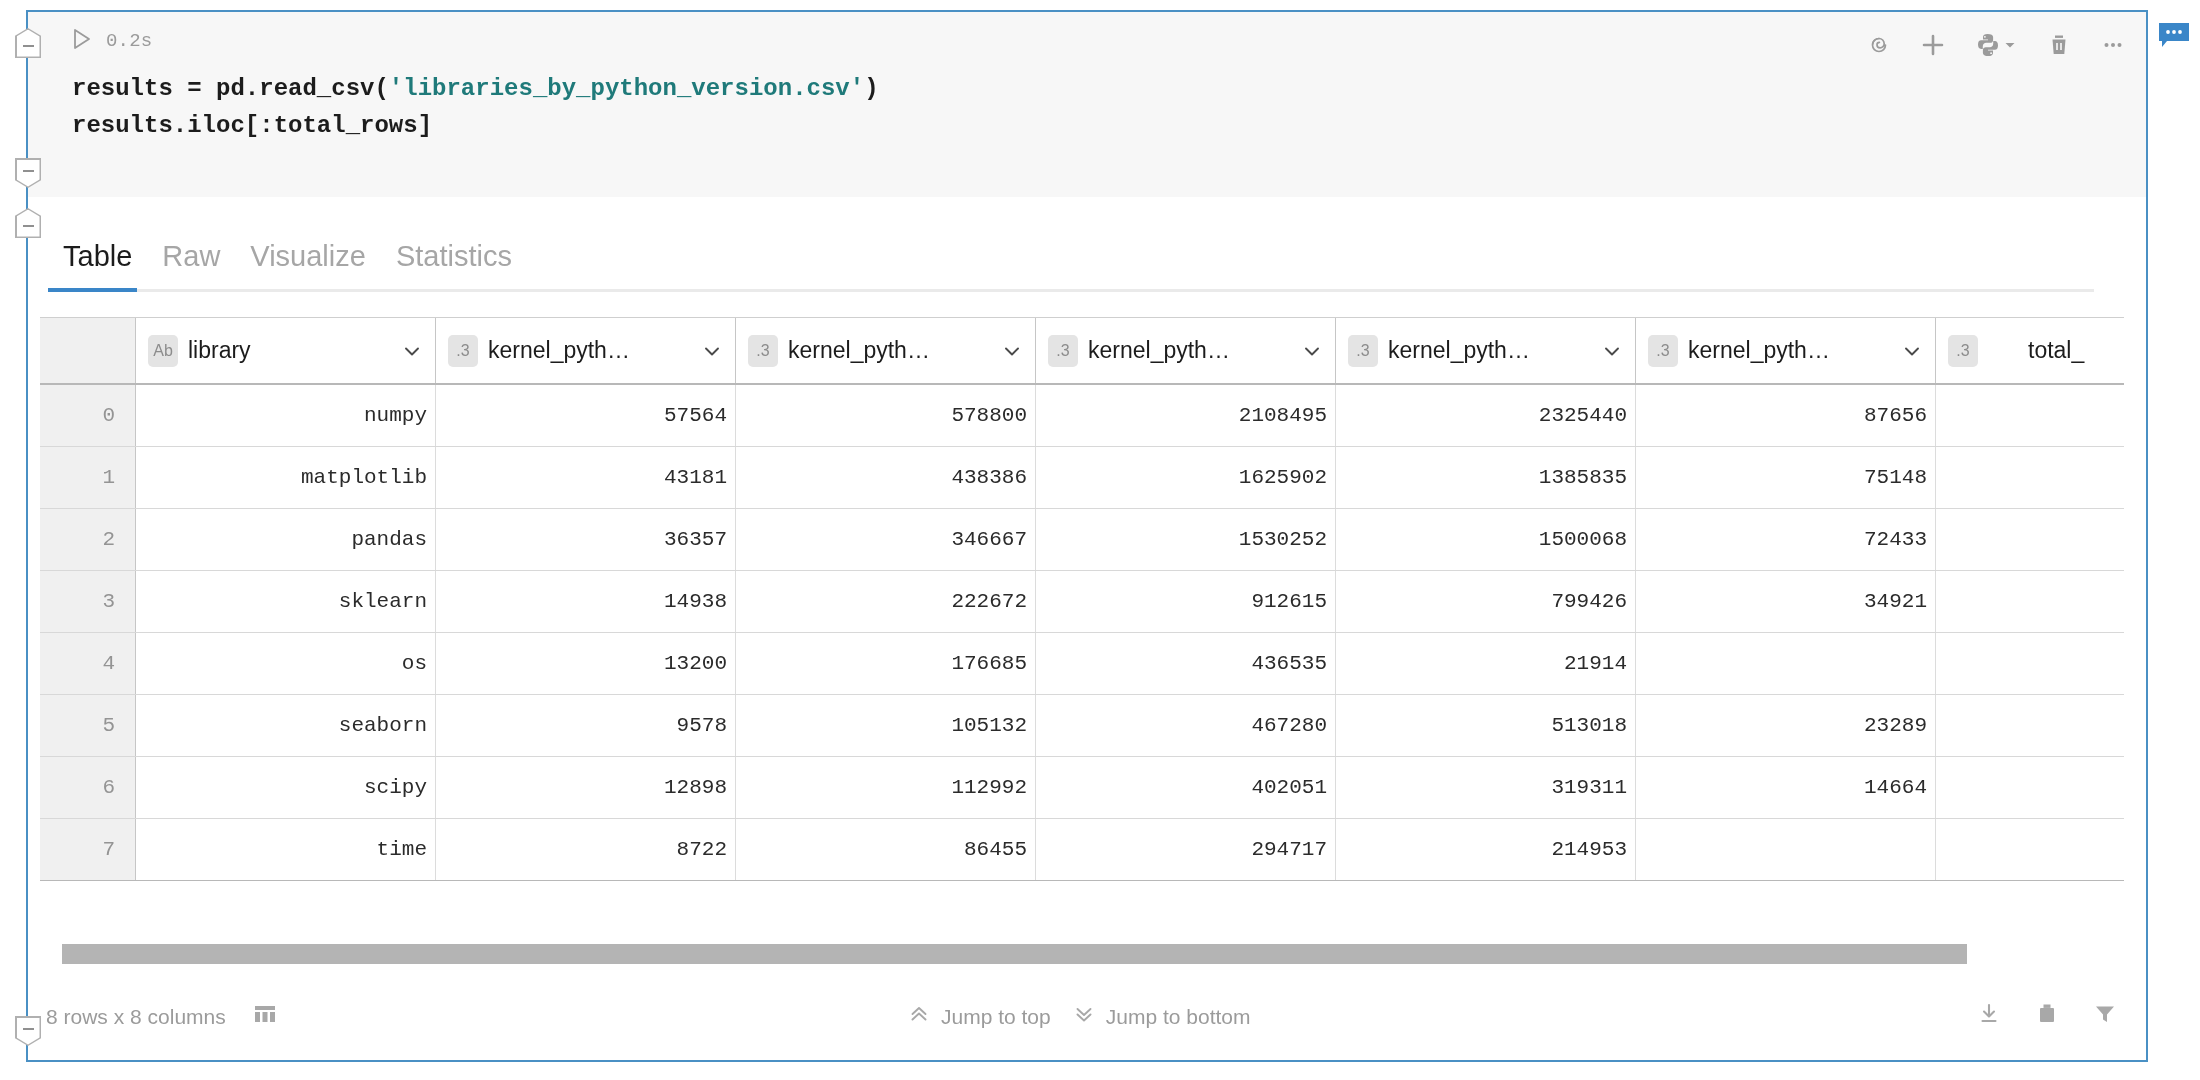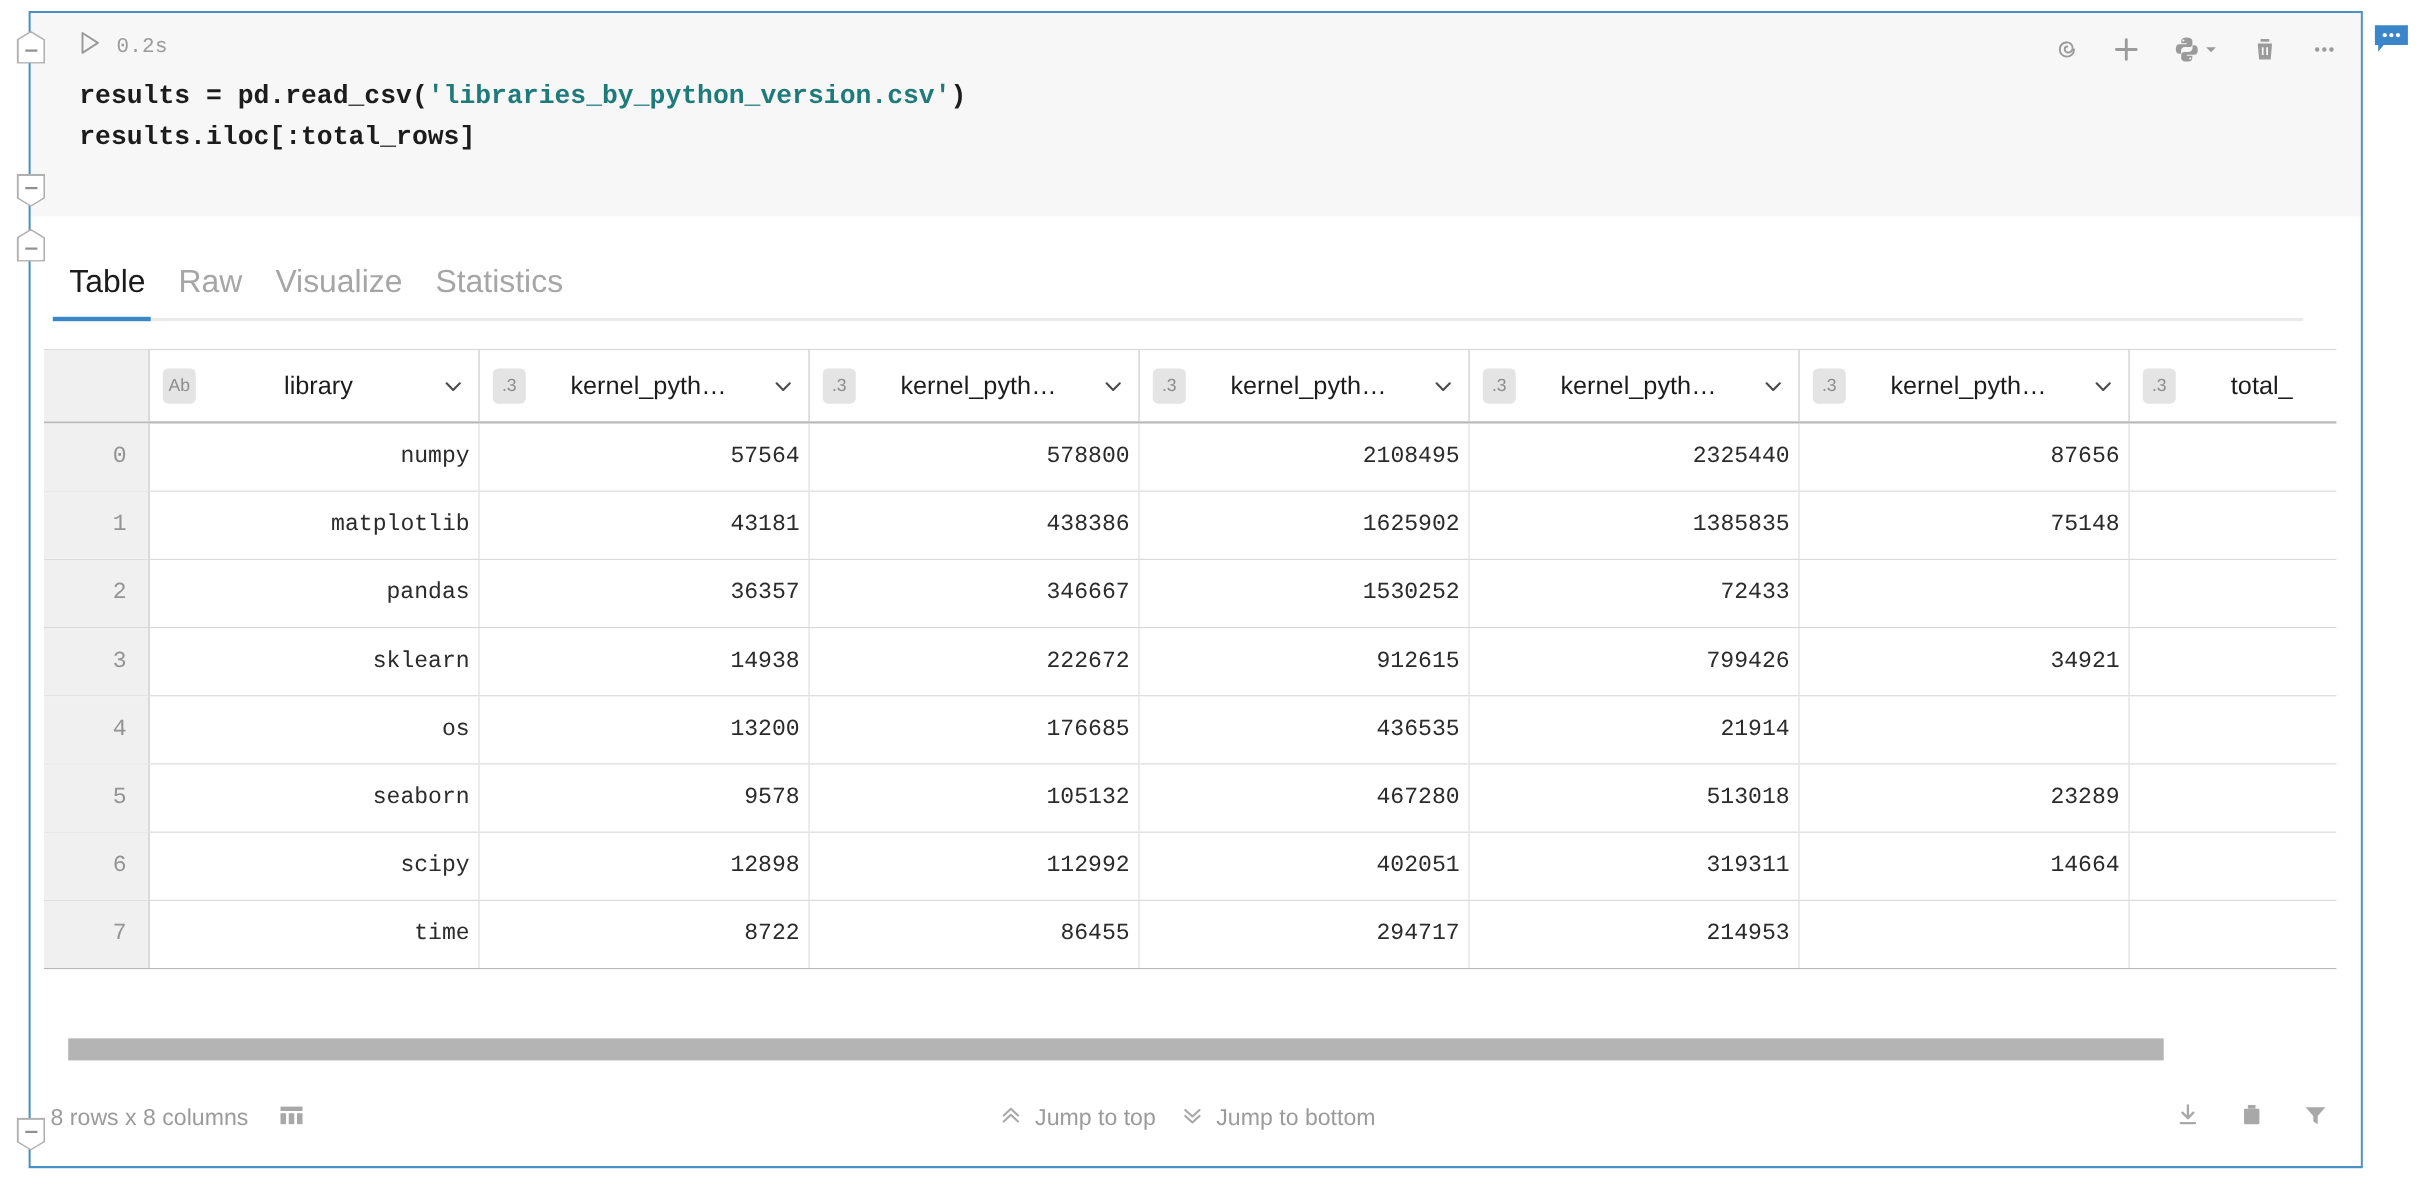--- a/index.html
+++ b/index.html
@@ -228,21 +228,21 @@
     background: #e4e4e4;
     color: #8c8c8c;
     font-size: 16px;
     display: flex;
     align-items: center;
     justify-content: center;
     font-family: "Liberation Sans", sans-serif;
   }
   .hname {
     flex: 1 1 auto;
-    text-align: center;
+    text-align: left;
     font-size: 23px;
     color: #1c1c1c;
     white-space: nowrap;
     overflow: hidden;
   }
   .hname.left { text-align: left; }
   .hchev { flex: 0 0 auto; display: flex; align-items: center; }
 
   
   .w-idx  { width: 96px; }
@@ -519,20 +519,21 @@
           <div class="cell val w-num">75148</div>
           <div class="cell val w-last"></div>
         </div>
 
         <div class="grid-row body-row">
           <div class="cell idx w-idx">2</div>
           <div class="cell val w-lib">pandas</div>
           <div class="cell val w-num">36357</div>
           <div class="cell val w-num">346667</div>
           <div class="cell val w-num">1530252</div>
+          <div class="cell val w-num">1500068</div>
           <div class="cell val w-num">72433</div>
           <div class="cell val w-last"></div>
         </div>
 
         <div class="grid-row body-row">
           <div class="cell idx w-idx">3</div>
           <div class="cell val w-lib">sklearn</div>
           <div class="cell val w-num">14938</div>
           <div class="cell val w-num">222672</div>
           <div class="cell val w-num">912615</div>

